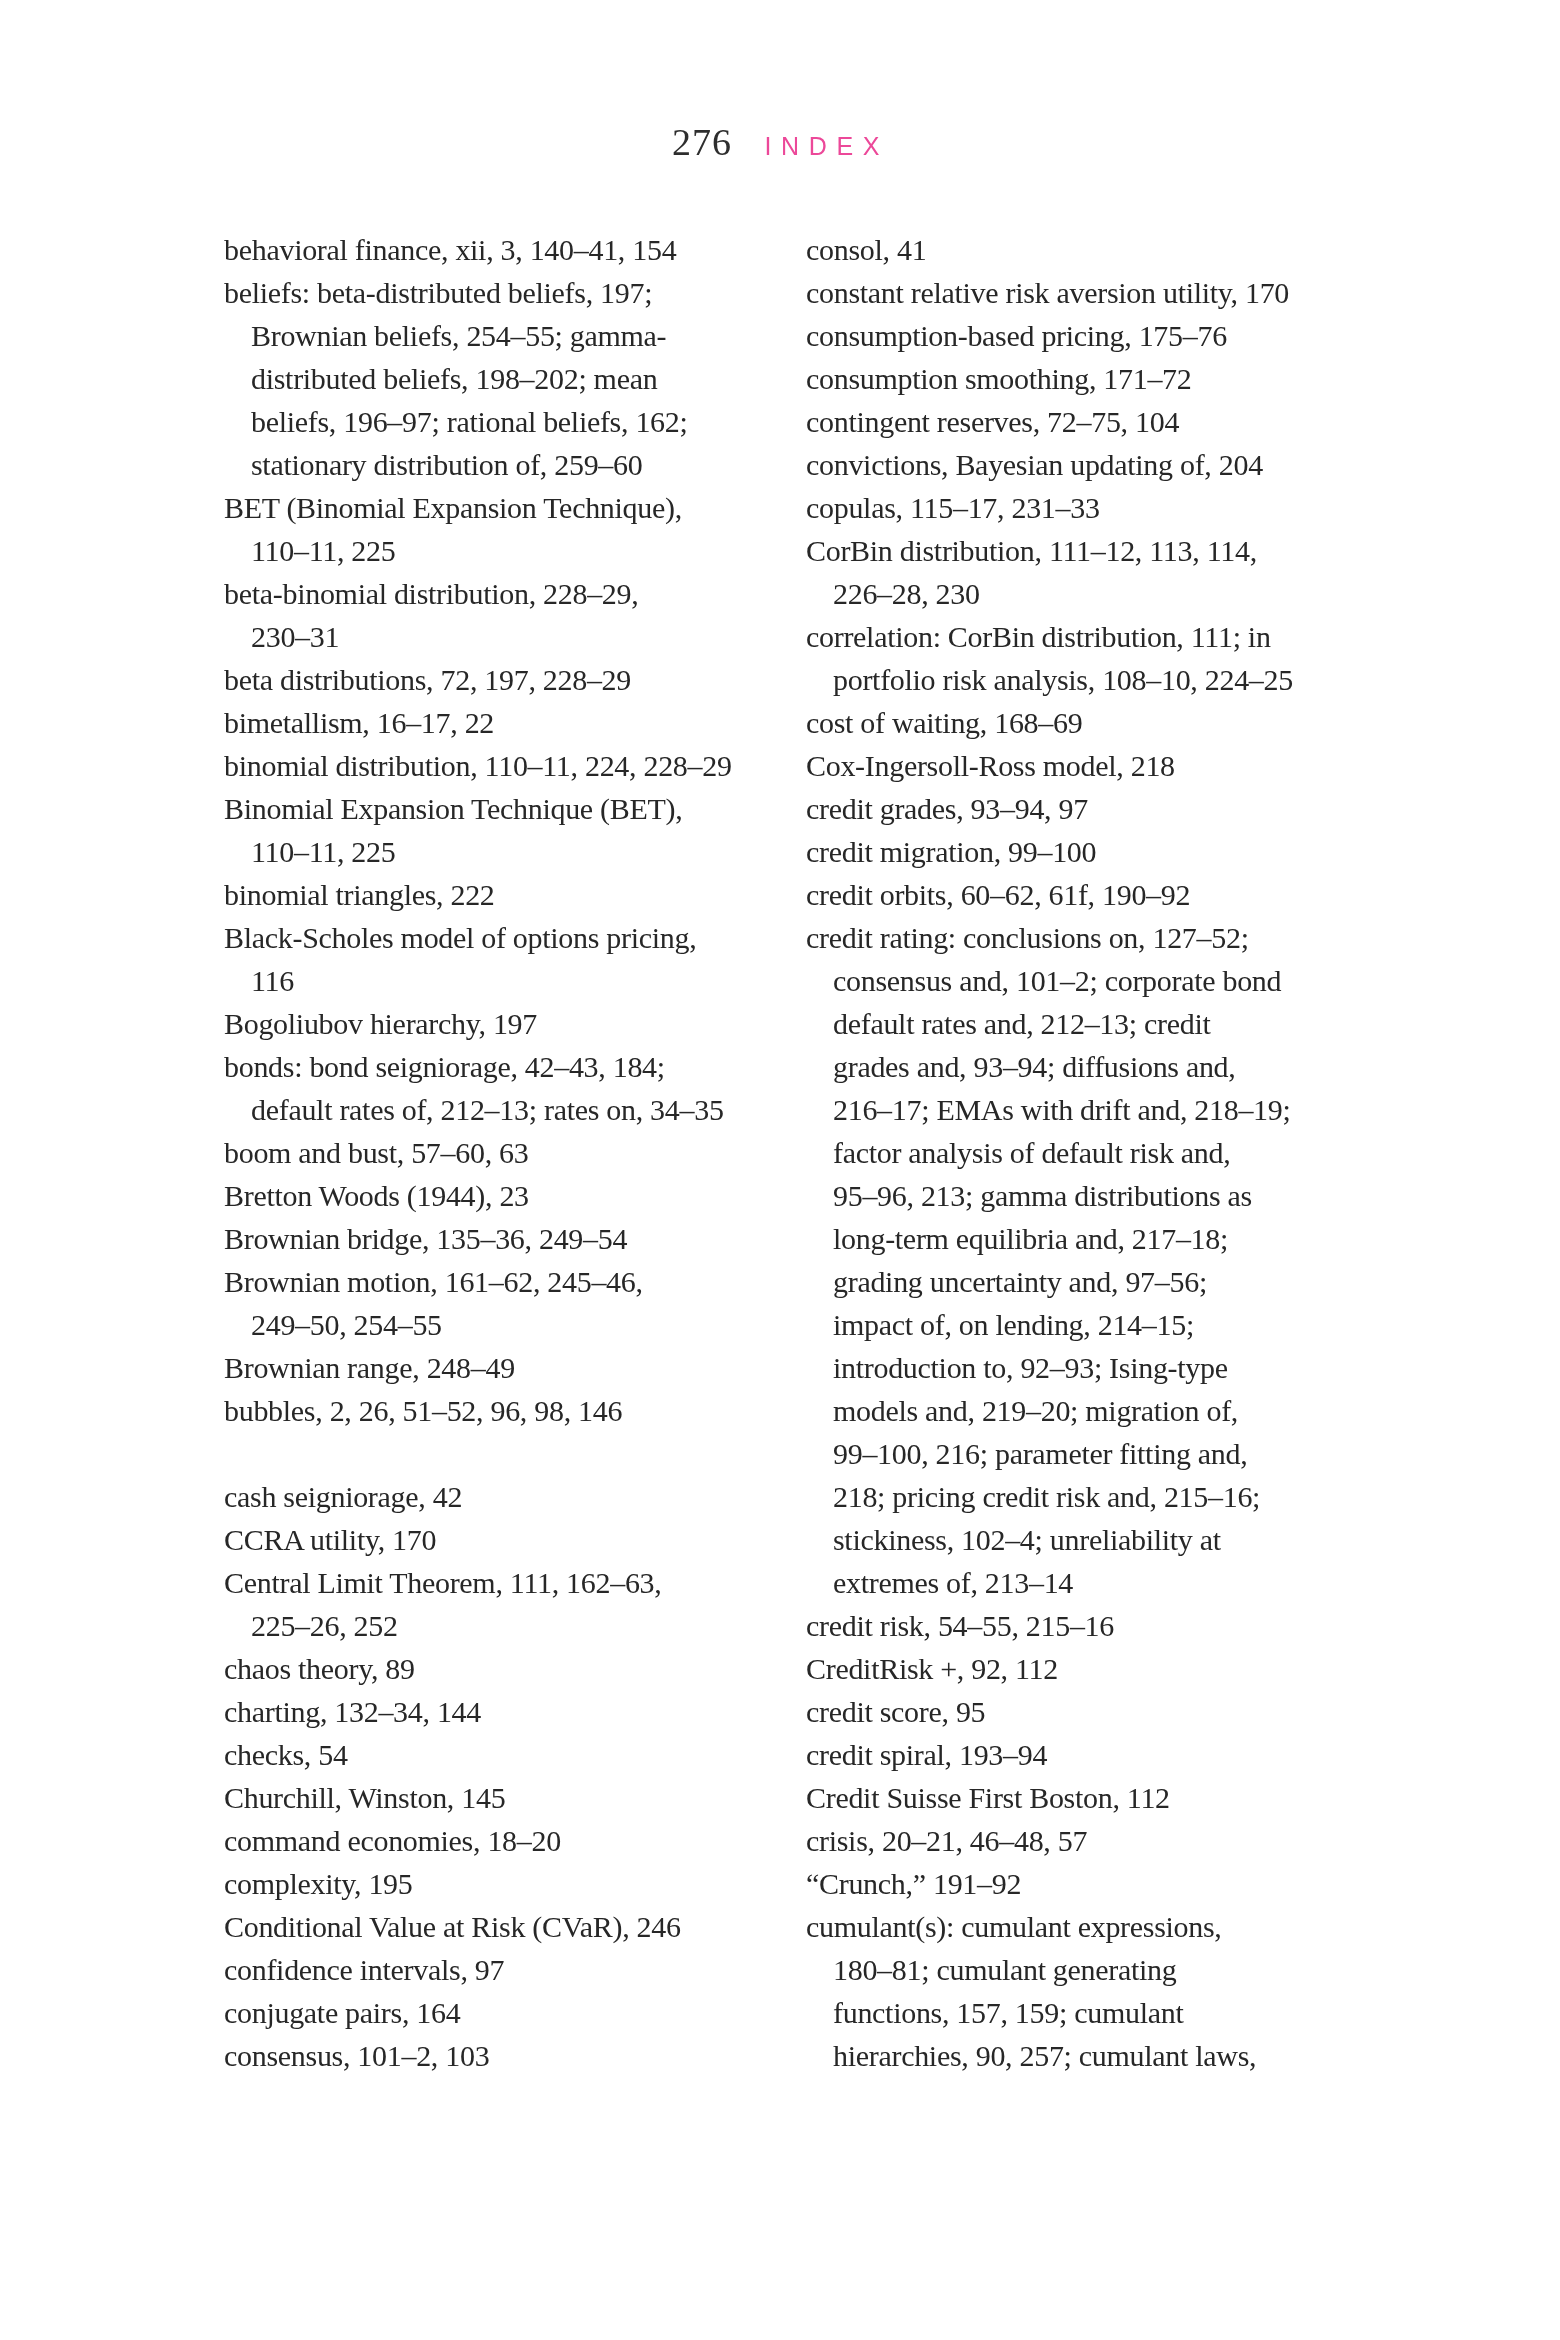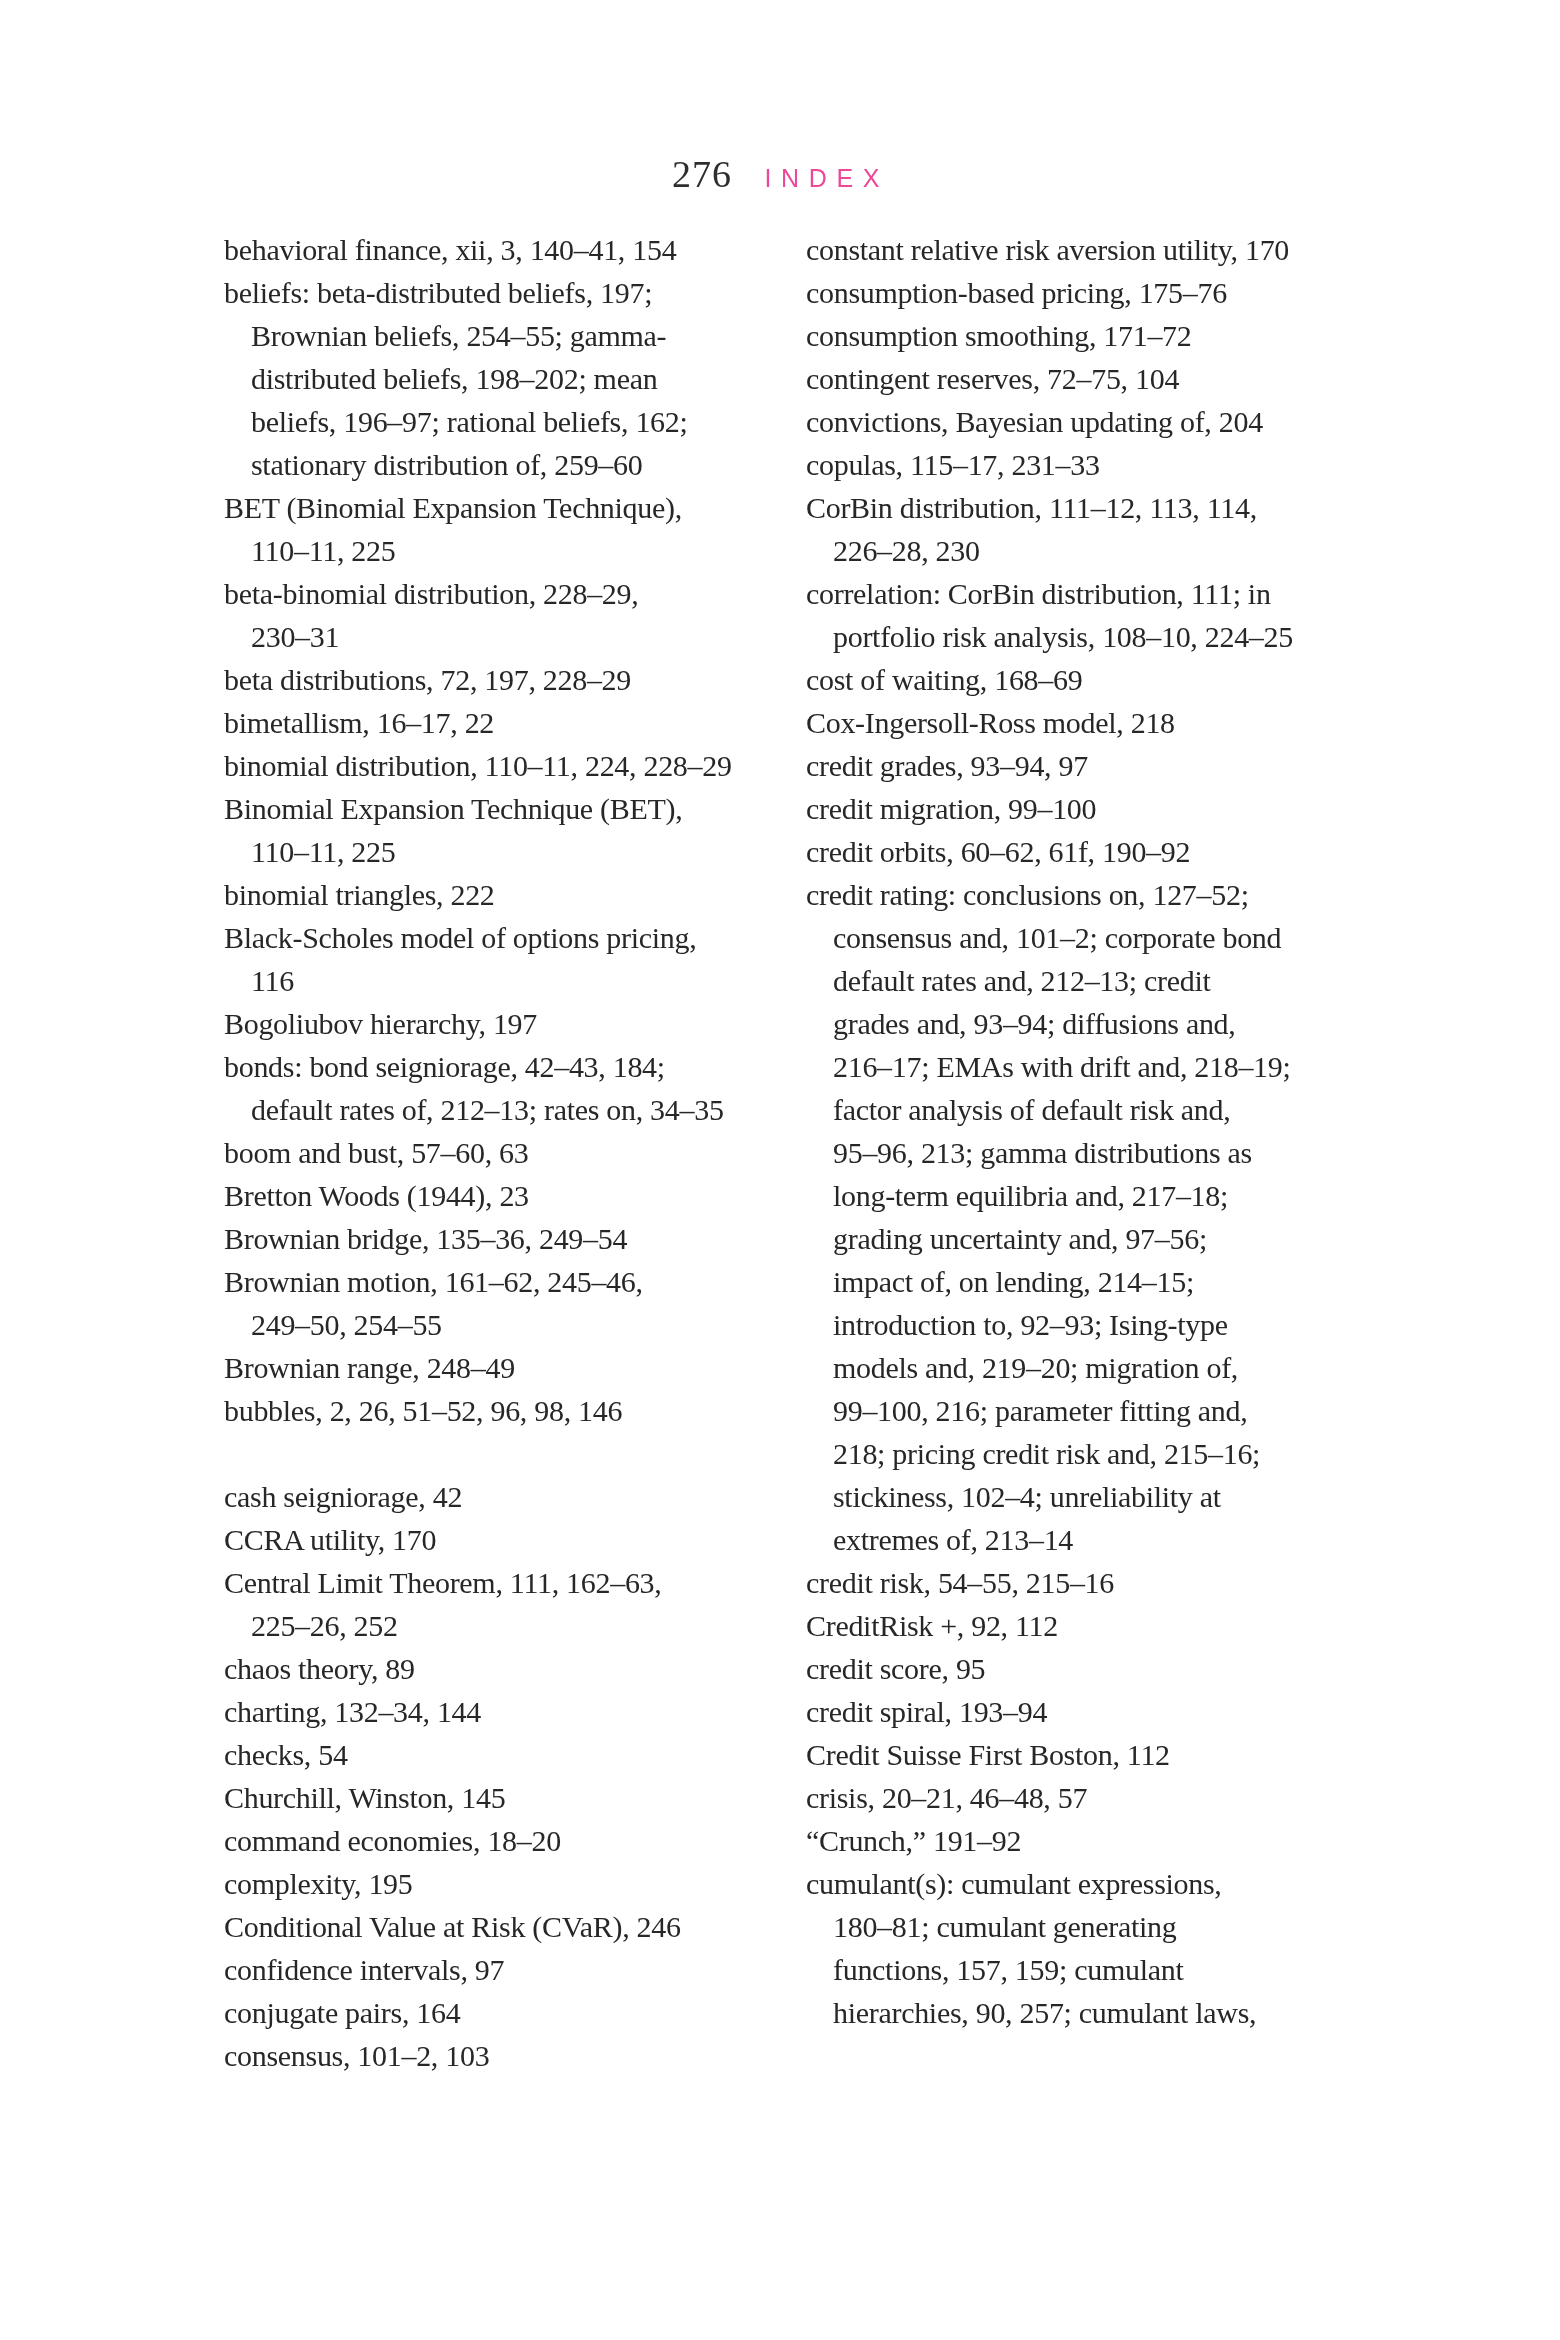--- a/index.html
+++ b/index.html
@@ -18,21 +18,20 @@
   .page-header {
     position: absolute;
     top: 120px;
     left: 0;
     width: 100%;
     display: flex;
     justify-content: center;
     align-items: baseline;
     gap: 32.5px;
     white-space: nowrap;
-    margin-top: 32px;
   }
   .page-number {
     font-family: "Liberation Serif", serif;
     font-size: 38px;
     color: #2e2e2e;
     letter-spacing: 1px;
   }
   .page-title {
     font-family: "Liberation Sans", sans-serif;
     font-size: 25px;
@@ -104,20 +103,21 @@
     <div class="line">Churchill, Winston, 145</div>
     <div class="line">command economies, 18–20</div>
     <div class="line">complexity, 195</div>
     <div class="line">Conditional Value at Risk (CVaR), 246</div>
     <div class="line">confidence intervals, 97</div>
     <div class="line">conjugate pairs, 164</div>
     <div class="line">consensus, 101–2, 103</div>
   </div>
 
 <div class="column right">
+    <div class="line">consol, 41</div>
     <div class="line">constant relative risk aversion utility, 170</div>
     <div class="line">consumption-based pricing, 175–76</div>
     <div class="line">consumption smoothing, 171–72</div>
     <div class="line">contingent reserves, 72–75, 104</div>
     <div class="line">convictions, Bayesian updating of, 204</div>
     <div class="line">copulas, 115–17, 231–33</div>
     <div class="line">CorBin distribution, 111–12, 113, 114,</div>
     <div class="line indent">226–28, 230</div>
     <div class="line">correlation: CorBin distribution, 111; in</div>
     <div class="line indent">portfolio risk analysis, 108–10, 224–25</div>

